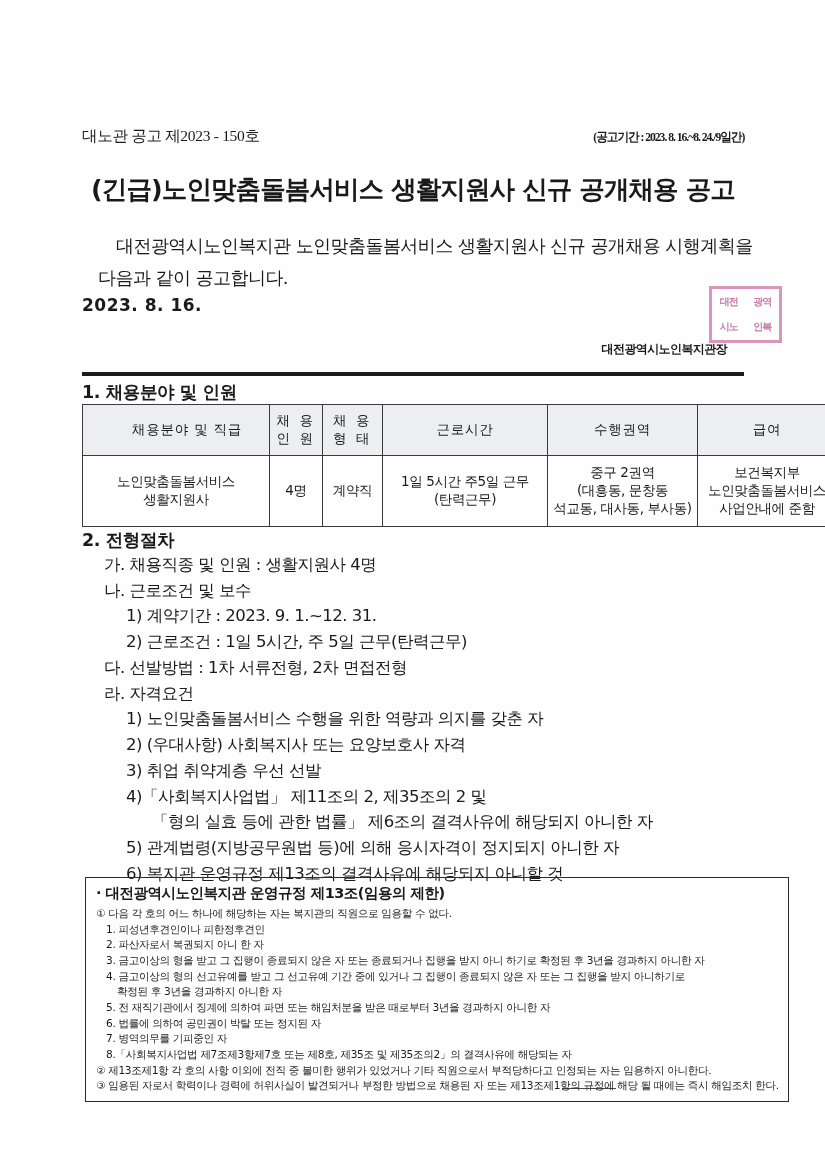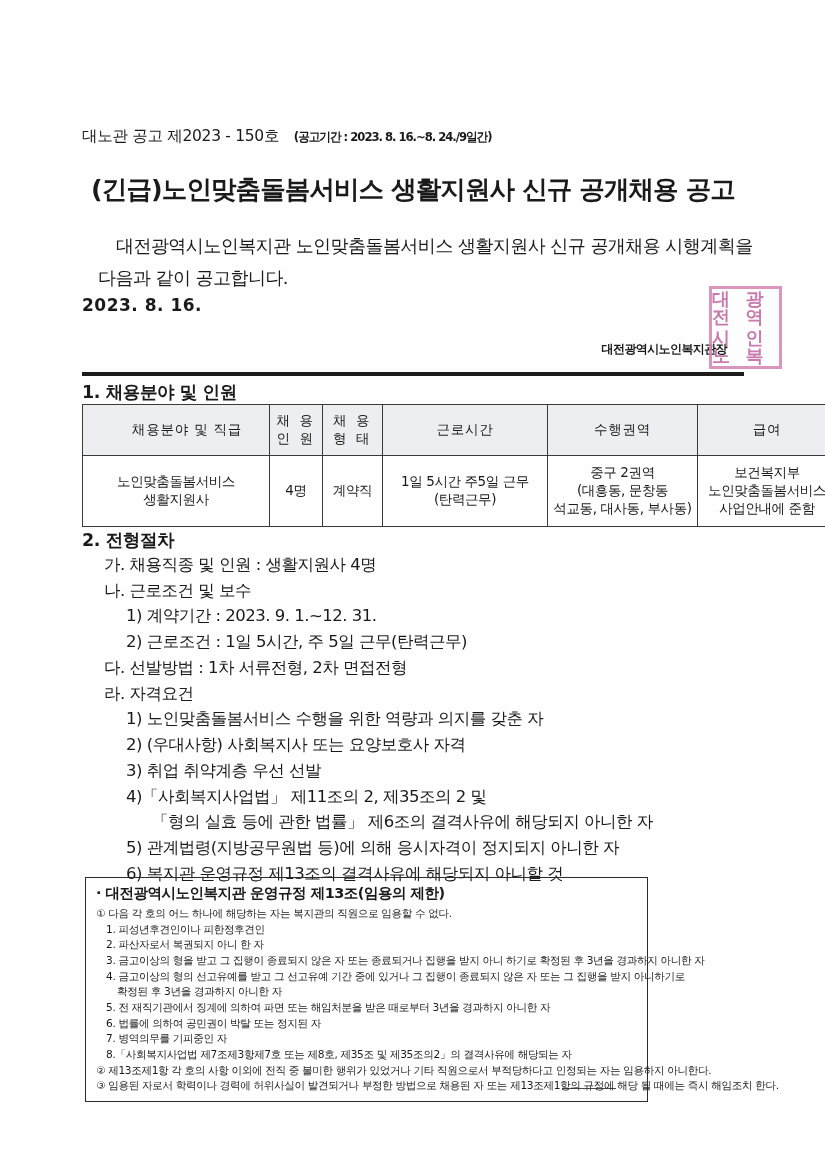--- a/index.html
+++ b/index.html
@@ -28,21 +28,22 @@
   }
 
   
   .doc-head {
     position: absolute;
     top: 126px;
     left: 0;
     width: 662px;
     display: flex;
     align-items: baseline;
-    justify-content: flex-start;
+    justify-content: space-between;
+    font-family: Liberation Serif, serif;
   }
   .doc-number {
     font-size: 15.5px;
     letter-spacing: -0.3px;
     white-space: nowrap;
   }
   .doc-period {
     font-size: 12.5px;
     letter-spacing: -1.1px;
     font-weight: 600;
@@ -96,31 +97,31 @@
     font-weight: 700;
     letter-spacing: -0.6px;
   }
 
   
   .seal {
     position: absolute;
     top: 286px;
     left: 627px;
     width: 73px;
-    height: 83px;
+    height: 57px;
     border: 3px solid #d487b4;
     box-sizing: border-box;
     color: #c濃;
     opacity: 0.88;
     display: grid;
     grid-template-columns: 1fr 1fr;
     grid-template-rows: 1fr 1fr;
     align-items: center;
     justify-items: center;
-    font-size: 18px;
+    font-size: 10px;
     font-weight: 700;
     color: #c06aa3;
     line-height: 1;
     letter-spacing: -1px;
     filter: blur(0.25px);
   }
   .seal span { display: block; }
 
   
   .hr-thick {
@@ -183,21 +184,21 @@
   }
   .lv1 { padding-left: 22px; }
   .lv2 { padding-left: 44px; }
   .lv2-cont { padding-left: 70px; }
 
   
   .rulebox {
     position: absolute;
     left: 3px;
     top: 877px;
-    width: 563px;
+    width: 704px;
     box-sizing: border-box;
     border: 1.6px solid #2b2b2b;
     padding: 6px 10px 7px 10px;
   }
   .rulebox-title {
     font-size: 14.5px;
     font-weight: 700;
     letter-spacing: -0.5px;
     margin-bottom: 3px;
   }

